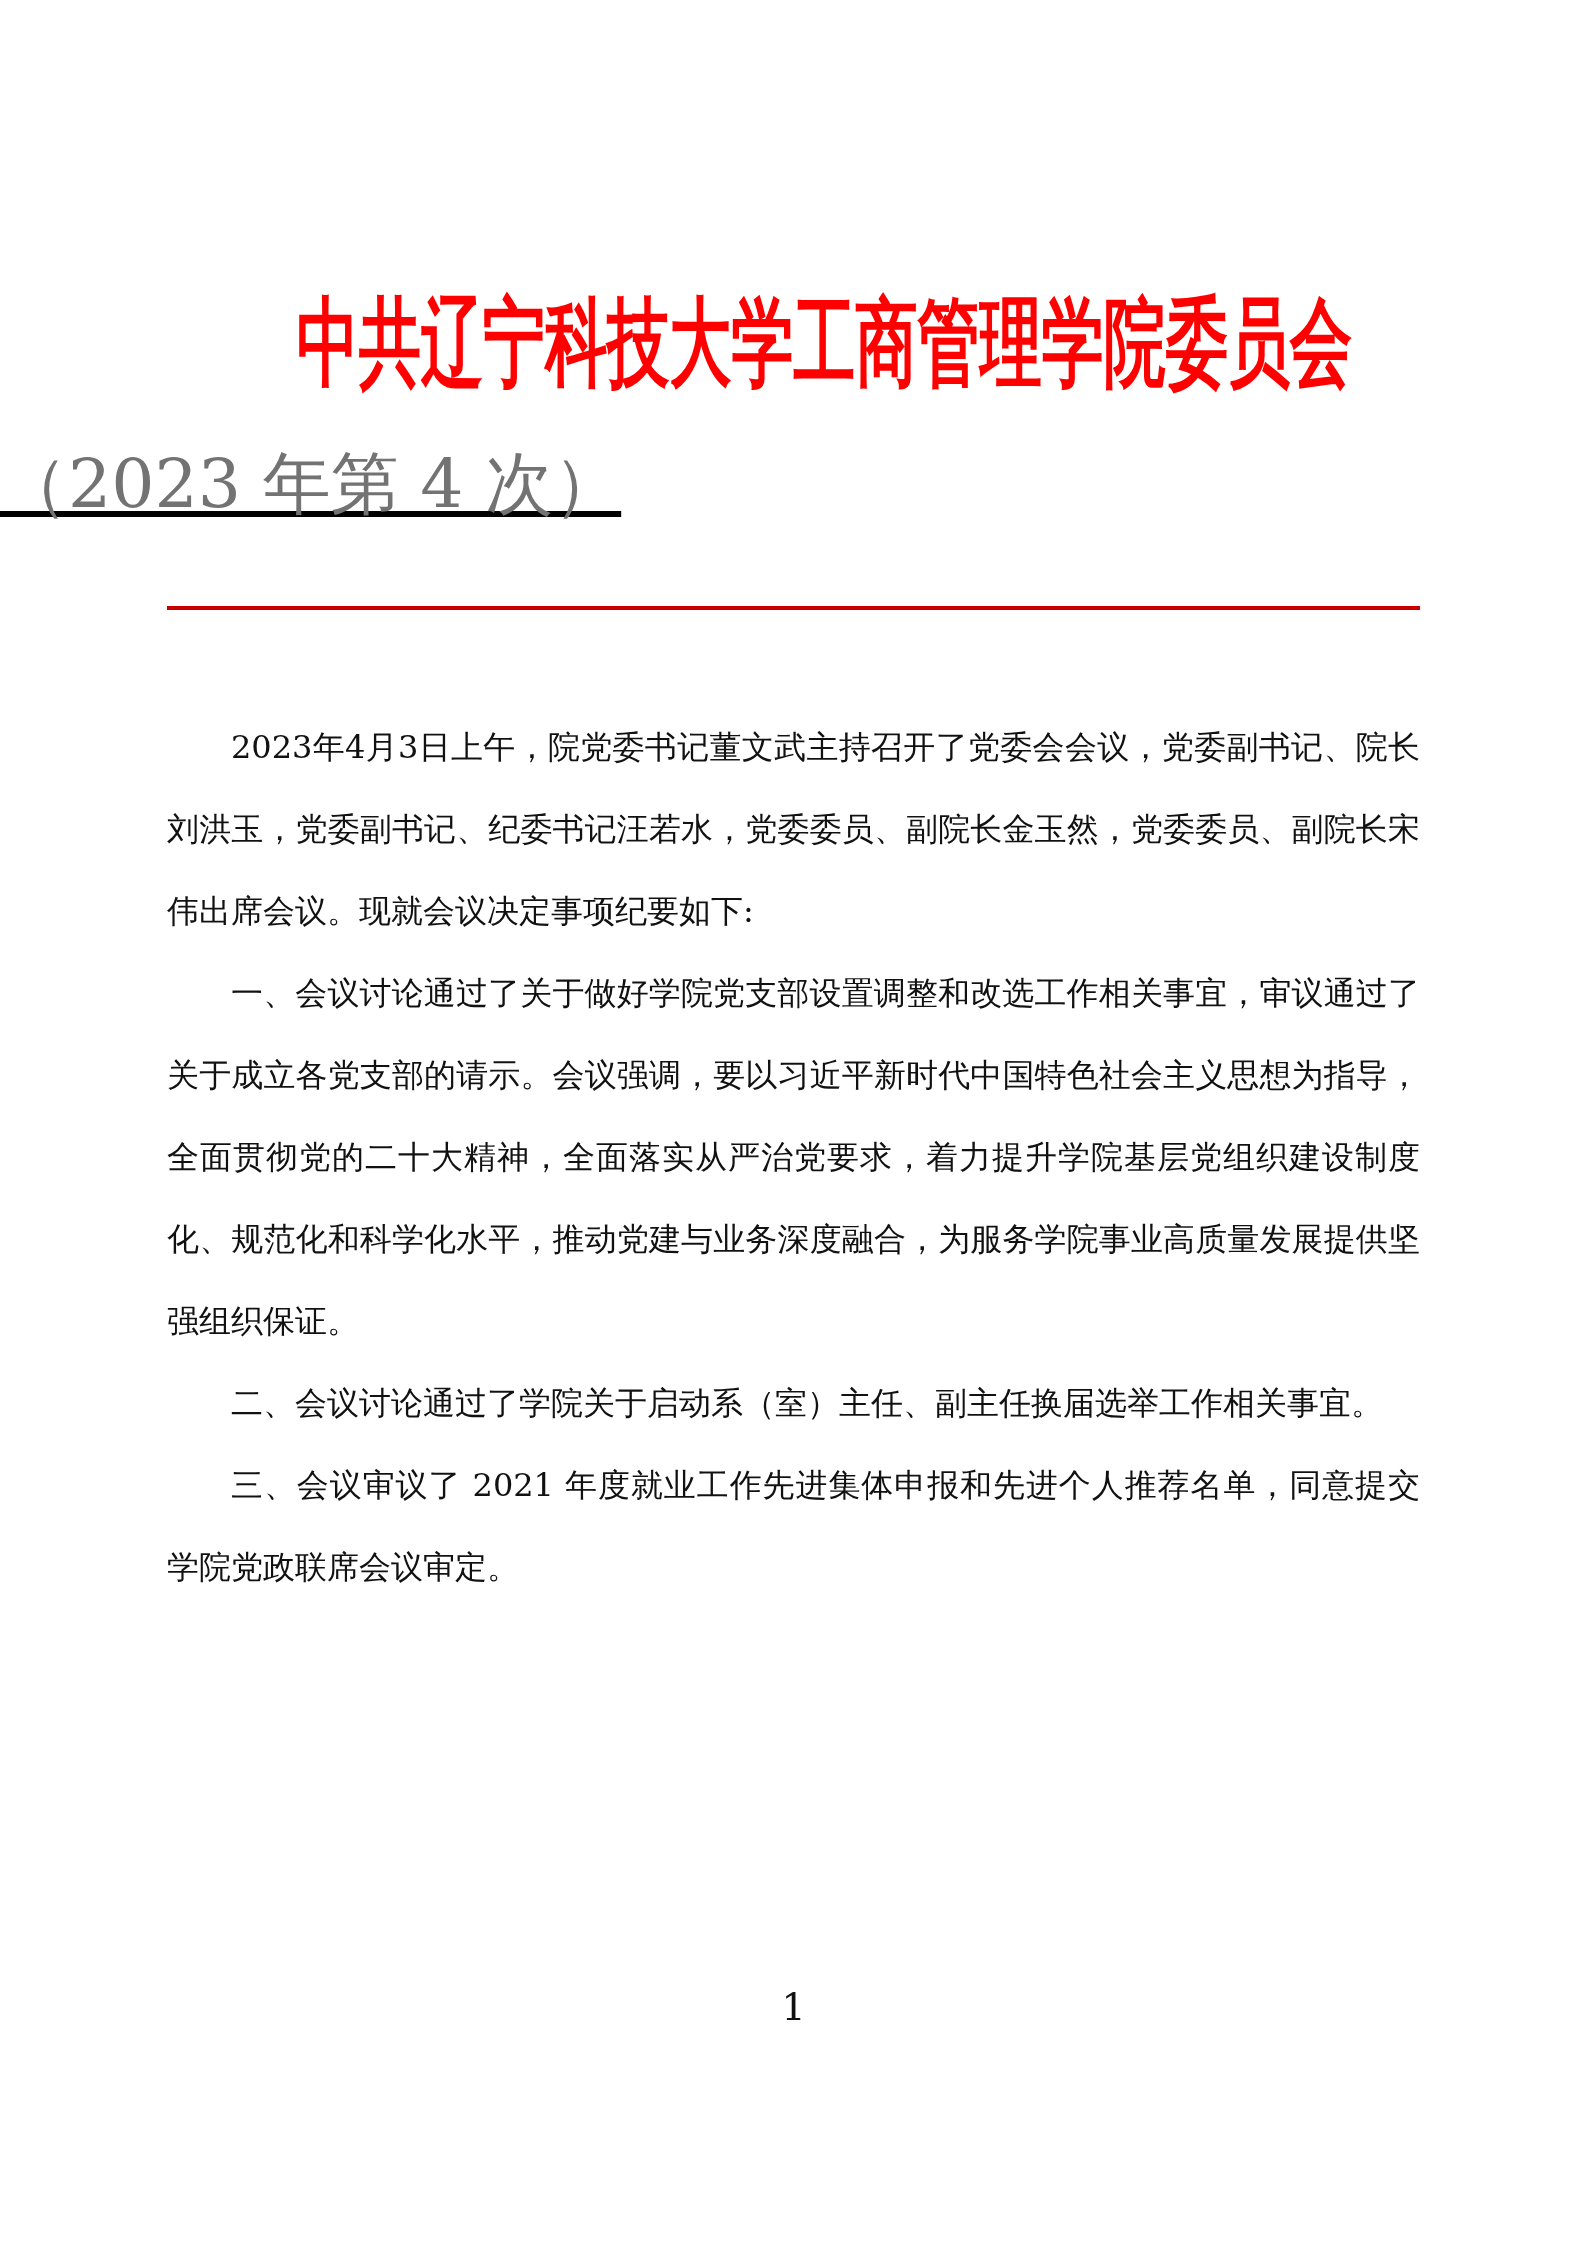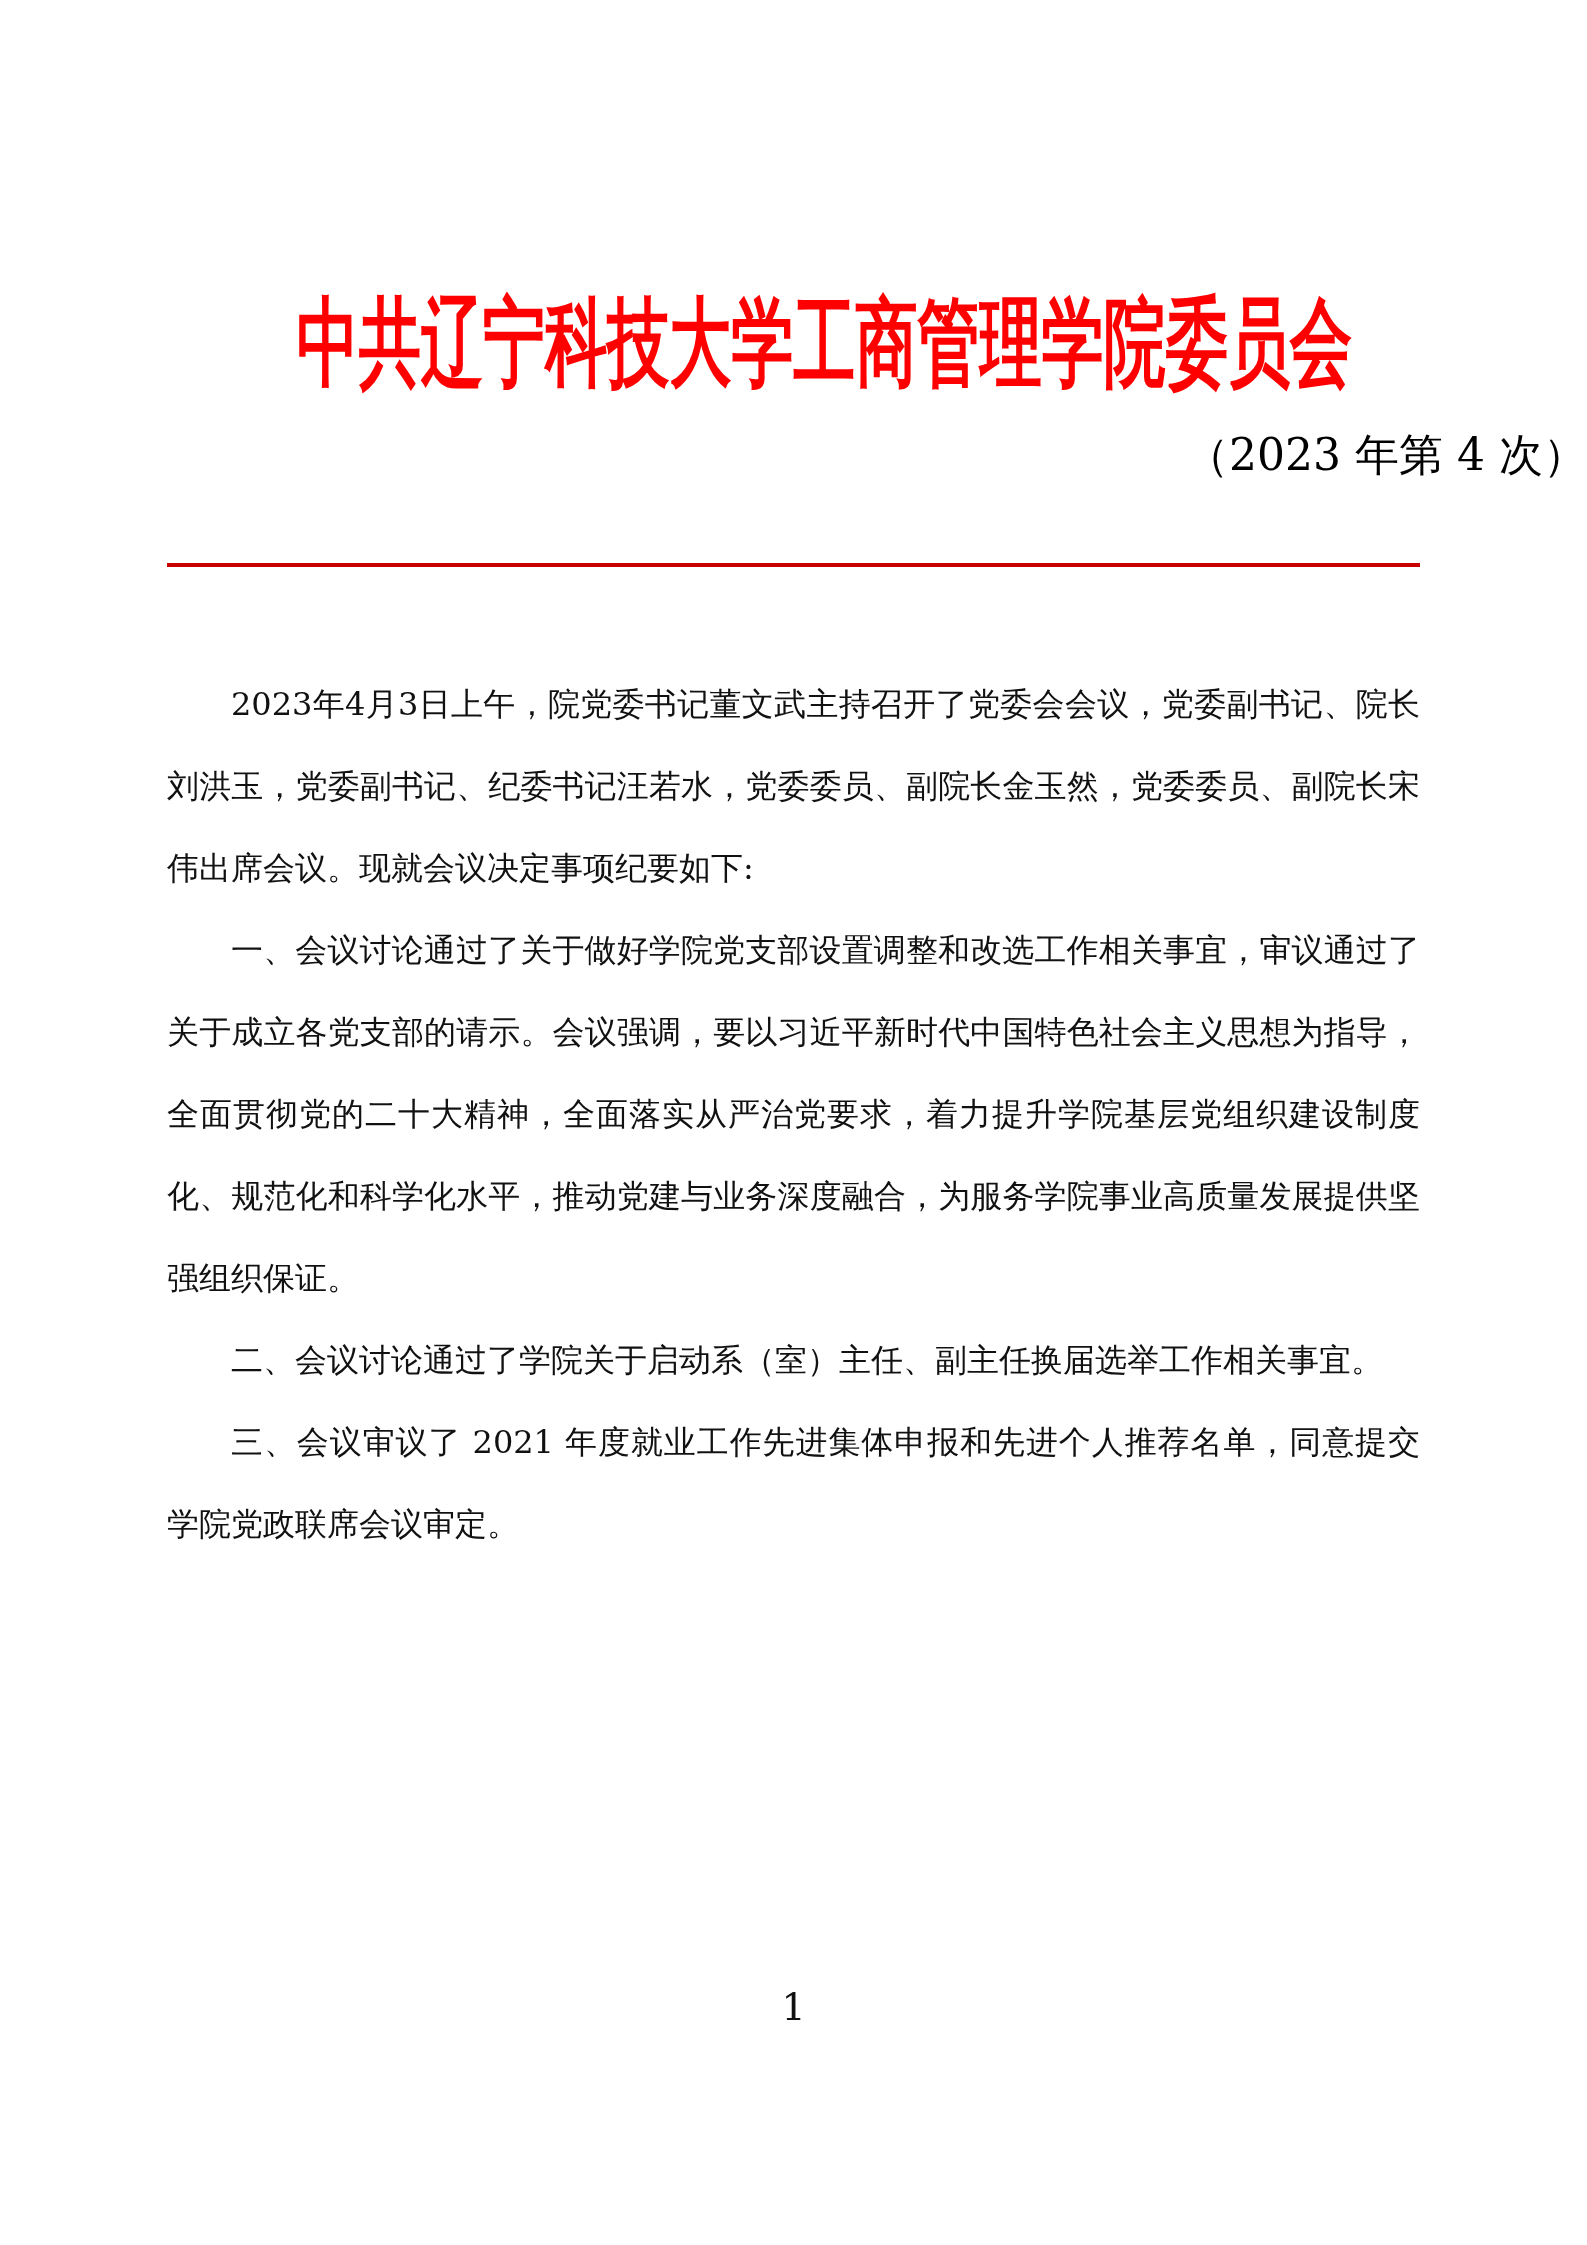--- a/index.html
+++ b/index.html
@@ -10,21 +10,22 @@
     position: relative;
     width: 1587px;
     height: 2245px;
     margin: 0 auto;
     background: #ffffff;
     overflow: hidden;
   }
 
   .header {
     padding-top: 292px;
-    text-align: right;
+    text-align: left;
+    text-decoration: underline;
   }
 
   .doc-title {
     color: var(--title-red, #ff0000);
     font-family: "Liberation Sans", "DejaVu Sans", sans-serif;
     font-weight: bold;
     font-size: 97px;
     line-height: 1.06;
     white-space: nowrap;
   }
@@ -39,23 +40,23 @@
     color: var(--title-red, #ff0000);
     font-family: "Liberation Sans", "DejaVu Sans", sans-serif;
     font-weight: bold;
     font-size: 112px;
     line-height: 1.05;
     letter-spacing: 2px;
     white-space: nowrap;
   }
 
   .session-line {
-    margin-top: 36px;
-    color: #000000;
-    font-size: 44px;
+    margin-top: 52px;
+    color: #737373;
+    font-size: 68px;
     line-height: 1.1;
     font-family: "DejaVu Serif", "Liberation Serif", serif;
   }
 
   .red-rule {
     margin: 84px auto 0 auto;
     width: 1253px;
     height: 4px;
     background: var(--rule-red, #c90000);
     border: none;

